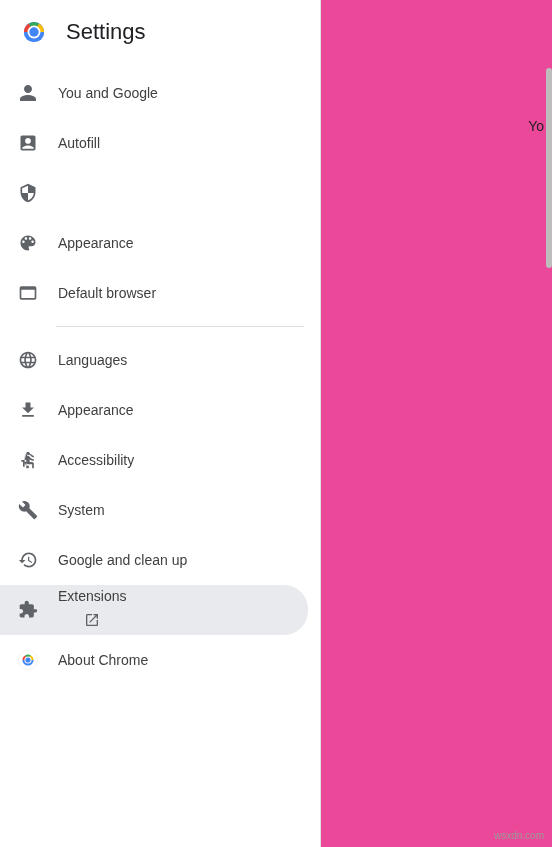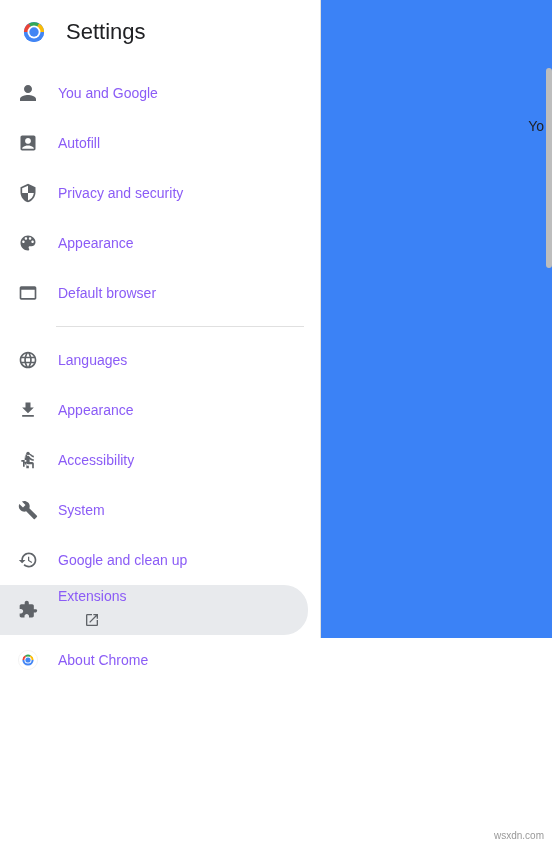--- a/index.html
+++ b/index.html
@@ -72,21 +72,21 @@
       margin-right: 18px;
       flex-shrink: 0;
       display: flex;
       align-items: center;
       justify-content: center;
       color: #5f6368;
     }
 
     .nav-label {
       font-size: 14px;
-      color: #8b5cf6;
+      color: #404040;
       font-weight: 400;
     }
 
     .divider {
       height: 1px;
       background: #e0e0e0;
       margin: 8px 16px 8px 56px;
     }
 
     .extensions-item {
@@ -111,22 +111,22 @@
       color: #5f6368;
       font-size: 16px;
     }
 
     
     .right-panel {
       position: absolute;
       top: 0;
       right: 0;
       width: 232px;
-      height: 638px;
-      background: #3b82f6;
+      height: 847px;
+      background: #ec4899;
       border-left: 1px solid #e0e0e0;
     }
 
     .right-panel-text {
       position: absolute;
       top: 118px;
       right: 8px;
       font-size: 14px;
       color: #202124;
     }
@@ -201,21 +201,20 @@
     </span>
     <span class="nav-label">Autofill</span>
   </div>
 
   <div class="nav-item">
     <span class="nav-icon">
       <svg class="icon" viewBox="0 0 24 24">
           <path d="M12 1L3 5v6c0 5.55 3.84 10.74 9 12 5.16-1.26 9-6.45 9-12V5l-9-4zm0 10.99h7c-.53 4.12-3.28 7.79-7 8.94V12H5V6.3l7-3.11v8.8z"></path>
         </svg>
     </span>
-    <span class="nav-label">Privacy and security</span>
   </div>
 
   <div class="nav-item">
     <span class="nav-icon">
       <svg class="icon" viewBox="0 0 24 24">
           <path d="M12 3c-4.97 0-9 4.03-9 9s4.03 9 9 9c.83 0 1.5-.67 1.5-1.5 0-.39-.15-.74-.39-1.01-.23-.26-.38-.61-.38-.99 0-.83.67-1.5 1.5-1.5H16c2.76 0 5-2.24 5-5 0-4.42-4.03-8-9-8zm-5.5 9c-.83 0-1.5-.67-1.5-1.5S5.67 9 6.5 9 8 9.67 8 10.5 7.33 12 6.5 12zm3-4C8.67 8 8 7.33 8 6.5S8.67 5 9.5 5s1.5.67 1.5 1.5S10.33 8 9.5 8zm5 0c-.83 0-1.5-.67-1.5-1.5S13.67 5 14.5 5s1.5.67 1.5 1.5S15.33 8 14.5 8zm3 4c-.83 0-1.5-.67-1.5-1.5S16.67 9 17.5 9s1.5.67 1.5 1.5-.67 1.5-1.5 1.5z"></path>
         </svg>
     </span>
     <span class="nav-label">Appearance</span>
   </div>

